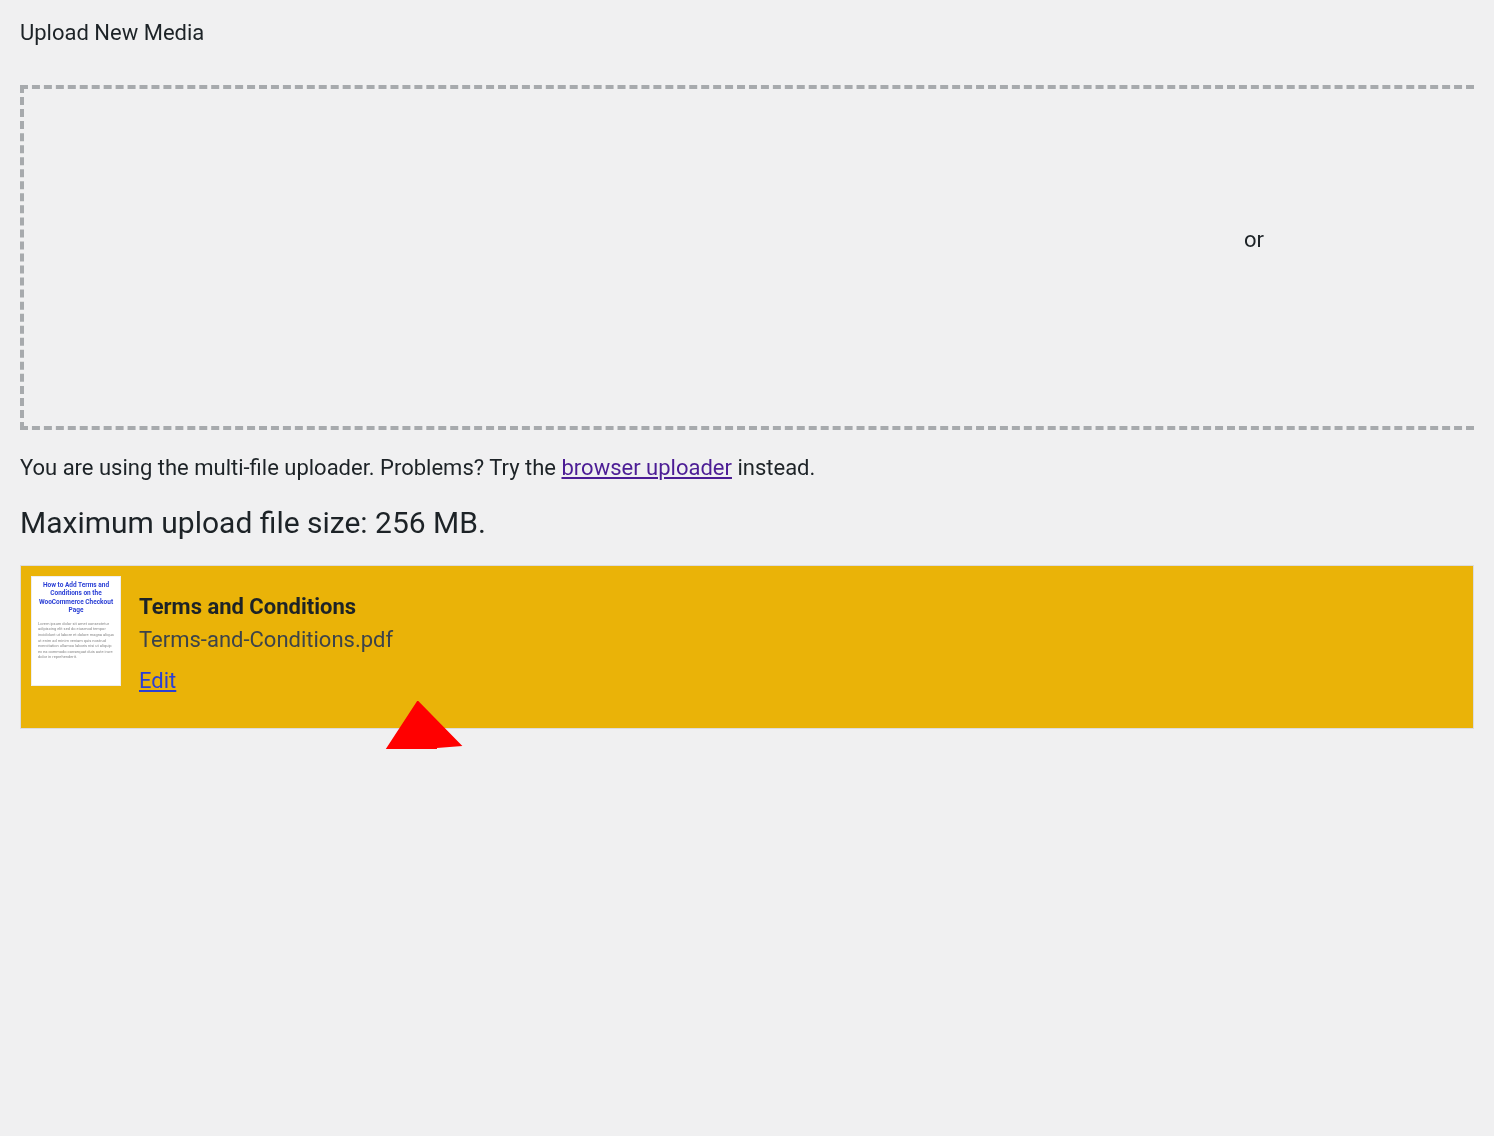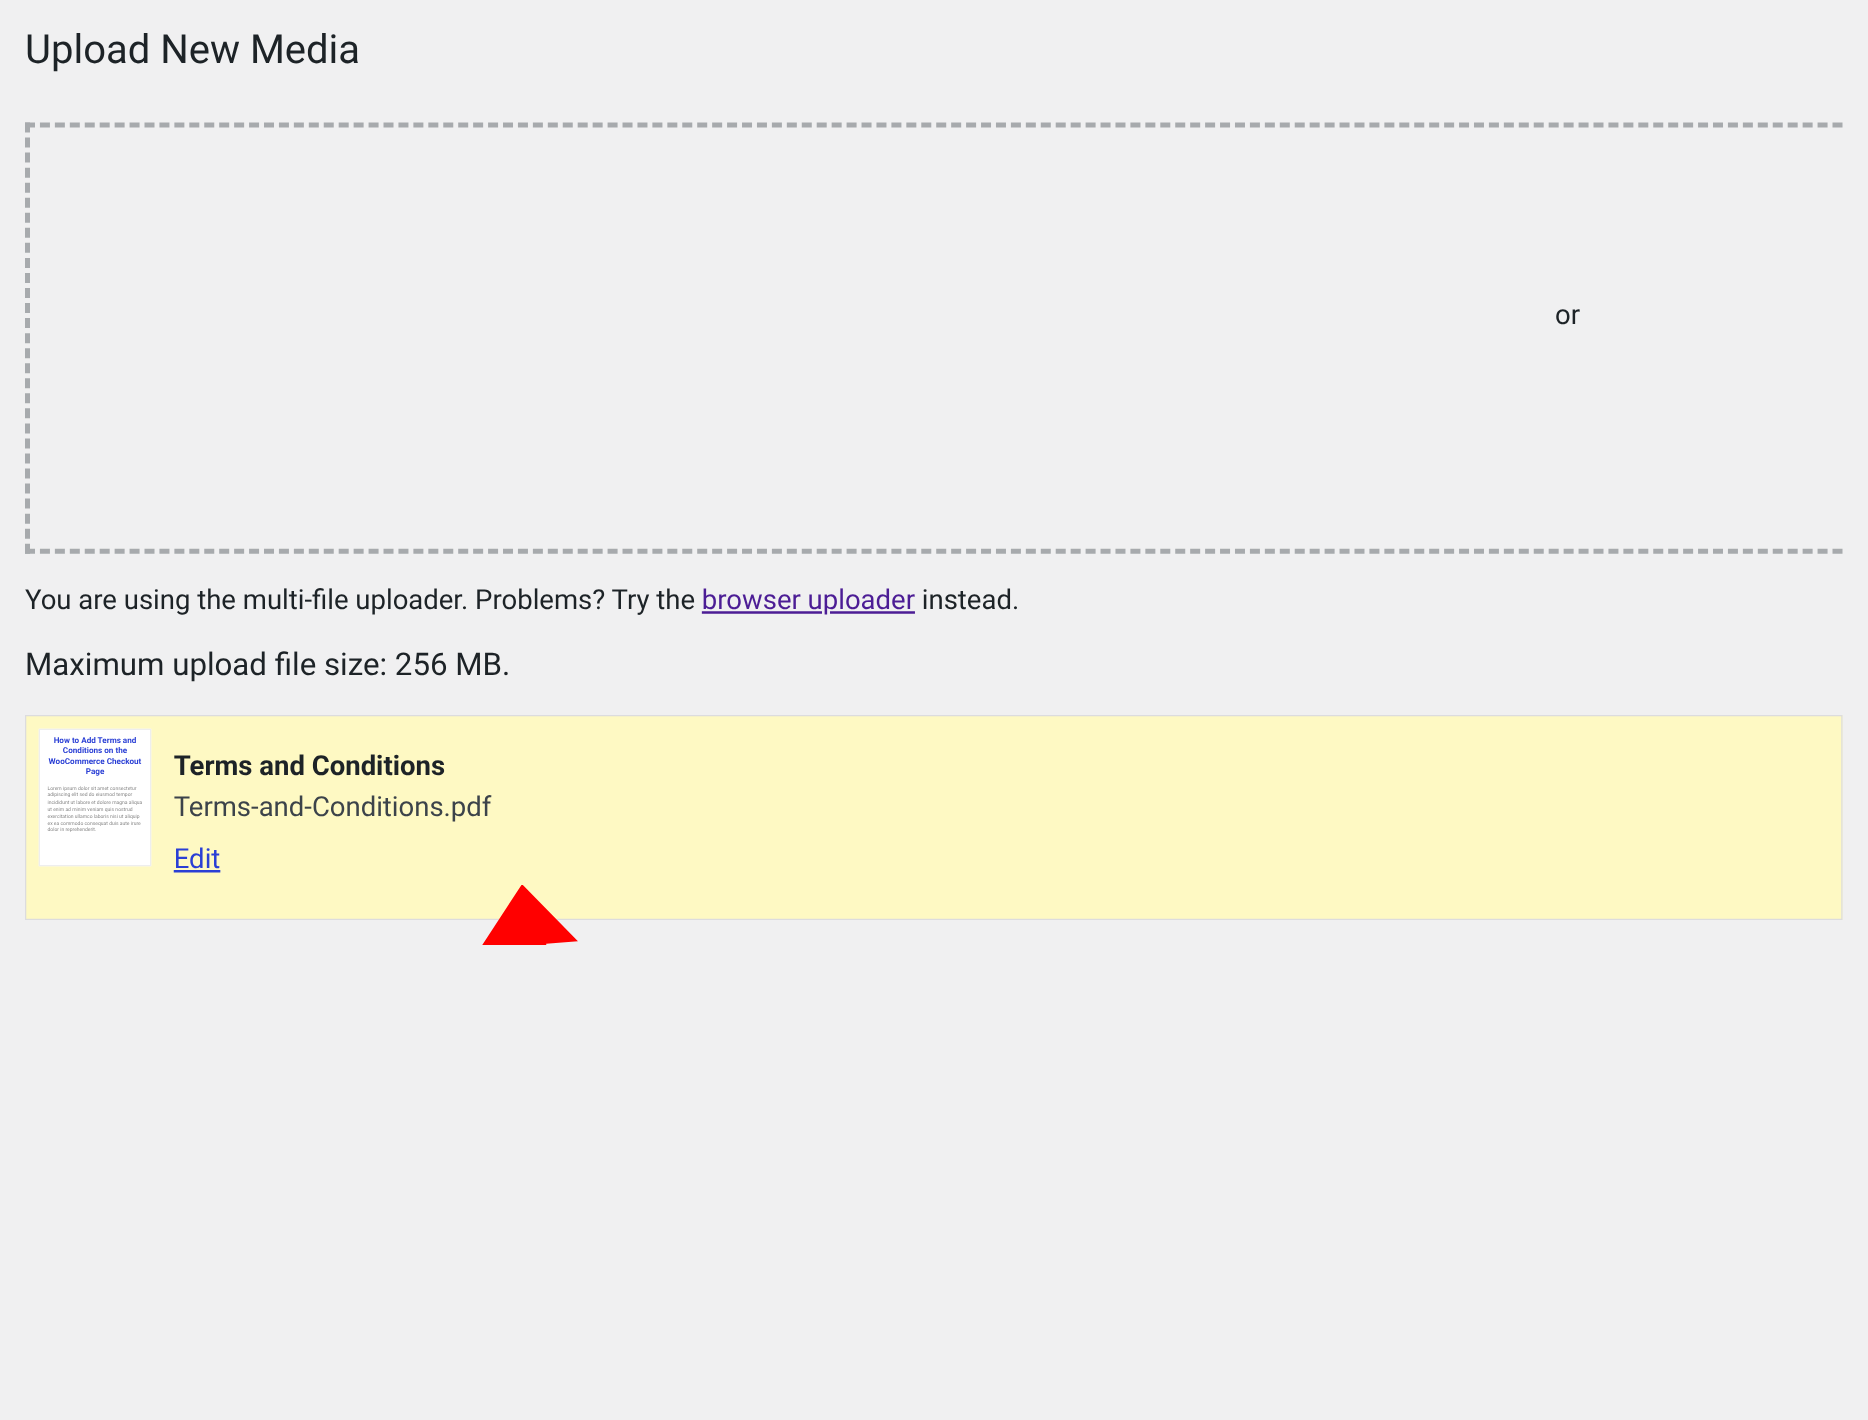--- a/index.html
+++ b/index.html
@@ -8,21 +8,21 @@
       box-sizing: border-box;
     }
     body {
       font-family: -apple-system, BlinkMacSystemFont, "Segoe UI", Roboto, Oxygen-Sans, Ubuntu, Cantarell, "Helvetica Neue", sans-serif;
       background-color: #f0f0f1;
       padding: 20px;
       color: #1d2327;
       width: 1494px;
     }
     .page-title {
-      font-size: 32px;
+      font-size: 22px;
       font-weight: 400;
       color: #1d2327;
       margin-bottom: 40px;
     }
     .dropzone {
       border: 4px dashed #a7aaad;
       border-right: none;
       min-height: 345px;
       display: flex;
       align-items: center;
@@ -57,26 +57,26 @@
     .info-text {
       font-size: 22px;
       color: #1d2327;
       margin-bottom: 25px;
     }
     .info-text a {
       color: #4c1d95;
       text-decoration: underline;
     }
     .max-size {
-      font-size: 25px;
+      font-size: 30px;
       color: #1d2327;
       margin-bottom: 25px;
     }
     .media-item {
-      background: #fef9c3;
+      background: #eab308;
       border: 1px solid #dcdcde;
       padding: 10px 10px 35px 10px;
       display: flex;
       gap: 18px;
     }
     .media-thumbnail {
       width: 90px;
       height: 110px;
       background: #ffffff;
       border: 1px solid #eee;

